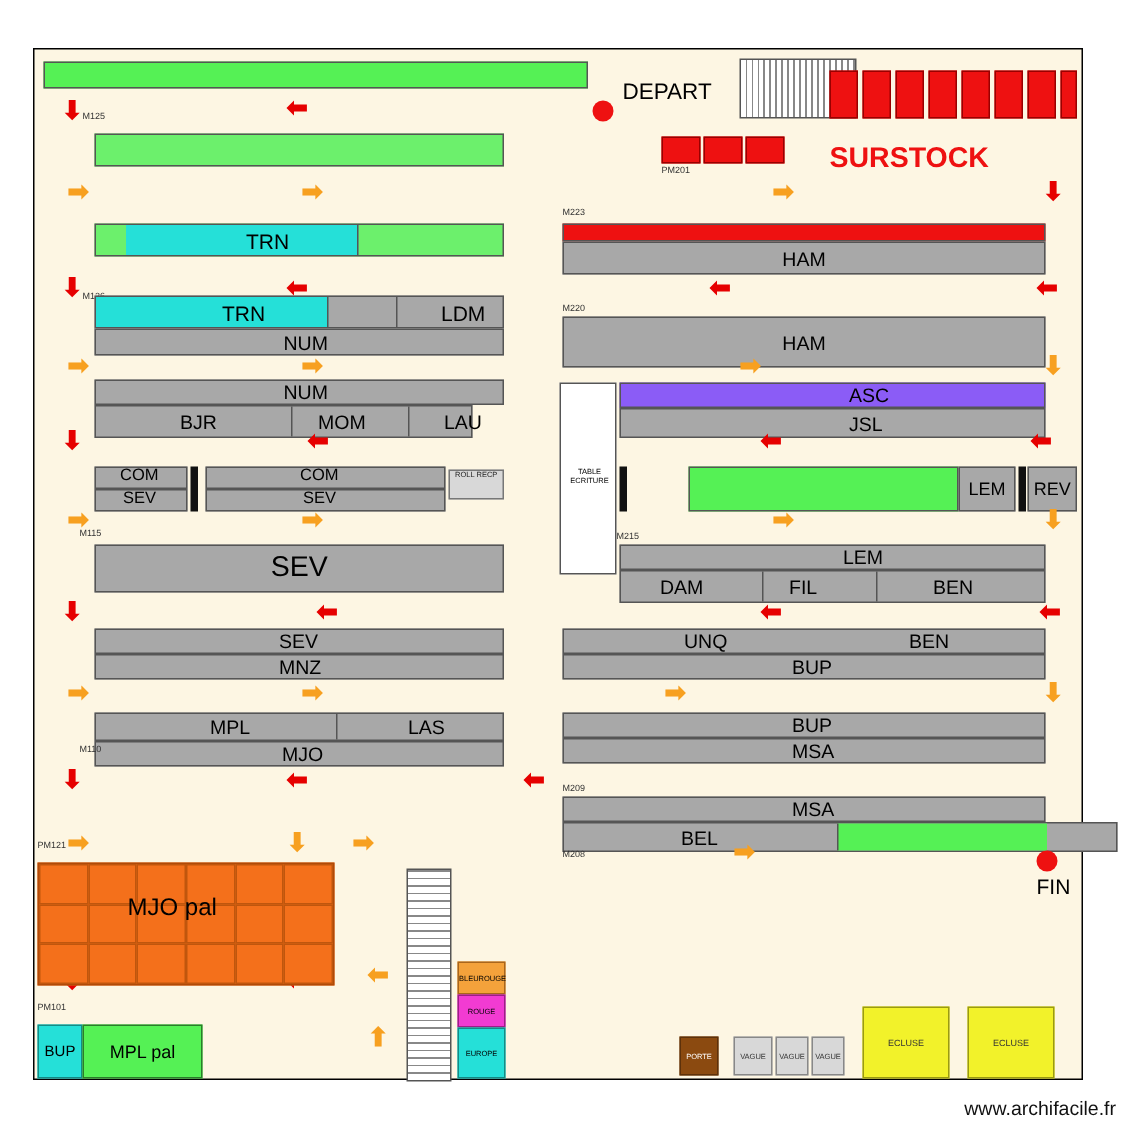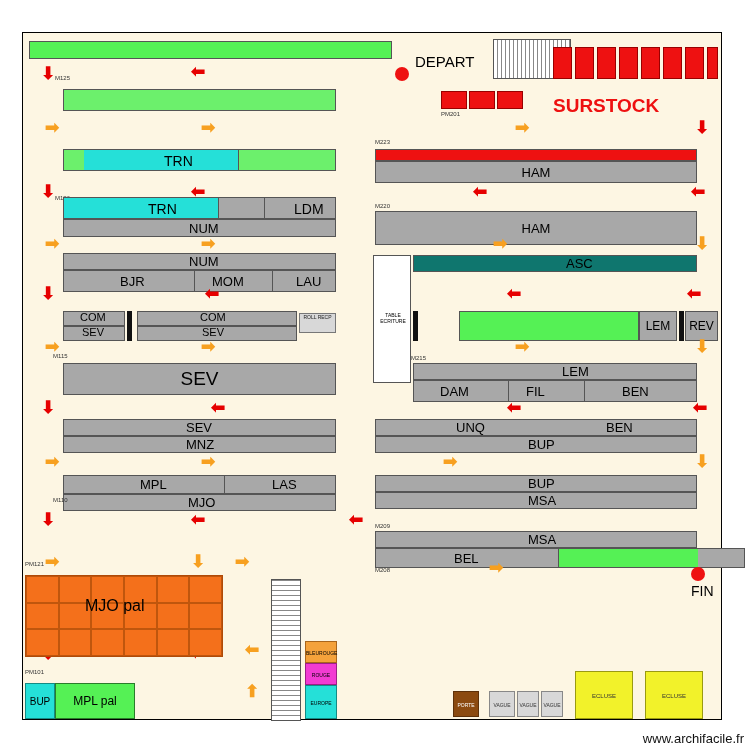--- a/index.html
+++ b/index.html
@@ -1,20 +1,20 @@
 <!DOCTYPE html>
 <html><head>
 <meta charset="utf-8">
 <style>
   html,body{margin:0;padding:0;}
   body{width:750px;height:750px;background:#ffffff;font-family:"Liberation Sans",sans-serif;position:relative;overflow:hidden;}
   #plan{position:absolute;left:22px;top:32px;width:700px;height:688px;background:#fdf6e3;border:1px solid #000;box-sizing:border-box;}
   .rack{position:absolute;background:#a8a8a8;border:1px solid #555;box-sizing:border-box;font-size:13px;color:#000;text-align:center;}
   .rack.green{background:#55f155;}
-  .rack.cyan{background:#0f766e;text-align:right;}
+  .rack.cyan{background:#8b5cf6;text-align:right;}
   .rack.red{background:#ee1111;}
   .rack.lgreen{background:#6cf06c;}
   .lbl{position:absolute;font-size:13px;color:#000;white-space:nowrap;}
   .tiny{position:absolute;font-size:6px;color:#333;white-space:nowrap;}
   .arrow{position:absolute;font-size:17px;line-height:1;font-weight:bold;}
   .ar-red{color:#e60000;}
   .ar-orange{color:#f7a020;}
   .dot{position:absolute;width:14px;height:14px;border-radius:50%;background:#ee1111;}
   .sep{position:absolute;width:1px;background:#555;}
   .surstock{position:absolute;color:#ee1111;font-size:19px;font-weight:bold;}
@@ -87,21 +87,21 @@
     <div class="lbl" style="left:84px;top:3px;font-size:14px;">TRN</div>
     <div class="lbl" style="left:230px;top:3px;font-size:14px;">LDM</div>
   </div>
   <div class="rack" style="left:40px;top:186px;width:273px;height:18px;">
     <div class="lbl" style="left:125px;top:1px;font-size:13px;">NUM</div>
   </div>
 
   <div class="rack" style="left:40px;top:220px;width:273px;height:17px;">
     <div class="lbl" style="left:125px;top:0px;font-size:13px;">NUM</div>
   </div>
-  <div class="rack" style="left:40px;top:237px;width:273px;height:22px;text-align:right;">
+  <div class="rack" style="left:40px;top:237px;width:252px;height:22px;text-align:right;">
     <div class="sep" style="left:130px;top:0;height:100%;"></div>
     <div class="sep" style="left:208px;top:0;height:100%;"></div>
     <div class="lbl" style="left:56px;top:3px;font-size:13px;">BJR</div>
     <div class="lbl" style="left:148px;top:3px;font-size:13px;">MOM</div>
     <div class="lbl" style="left:232px;top:3px;font-size:13px;">LAU</div>
   </div>
 
   <div class="rack" style="left:40px;top:278px;width:62px;height:15px;">
     <div class="lbl" style="left:16px;top:-1px;font-size:11px;">COM</div>
   </div>
@@ -152,20 +152,23 @@
     <div class="ctr">HAM</div>
   </div>
 
   <div class="whitebox" style="left:350px;top:222px;width:38px;height:128px;">
     <div style="position:absolute;left:2px;top:56px;width:34px;">TABLE ECRITURE</div>
   </div>
   <div class="blackbar" style="left:390px;top:278px;width:5px;height:30px;"></div>
 
   <div class="rack cyan" style="left:390px;top:222px;width:284px;height:17px;">
     <div class="lbl" style="left:152px;top:0;font-size:13px;">ASC</div>
+  </div>
+  <div class="rack" style="left:390px;top:239px;width:284px;height:20px;">
+    <div class="lbl" style="left:152px;top:2px;font-size:13px;">JSL</div>
   </div>
 
   <div class="rack green" style="left:436px;top:278px;width:180px;height:30px;"></div>
   <div class="rack" style="left:616px;top:278px;width:38px;height:30px;">
     <div class="ctr" style="font-size:12px;">LEM</div>
   </div>
   <div class="blackbar" style="left:656px;top:278px;width:5px;height:30px;"></div>
   <div class="rack" style="left:662px;top:278px;width:33px;height:30px;">
     <div class="ctr" style="font-size:12px;">REV</div>
   </div>

